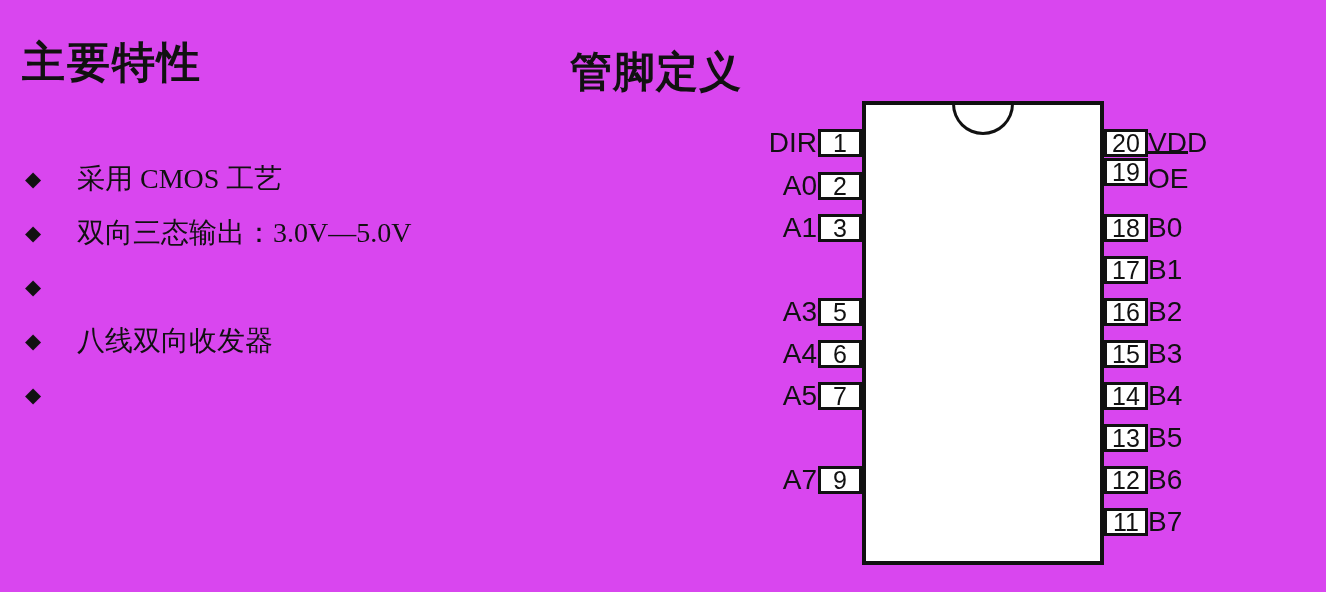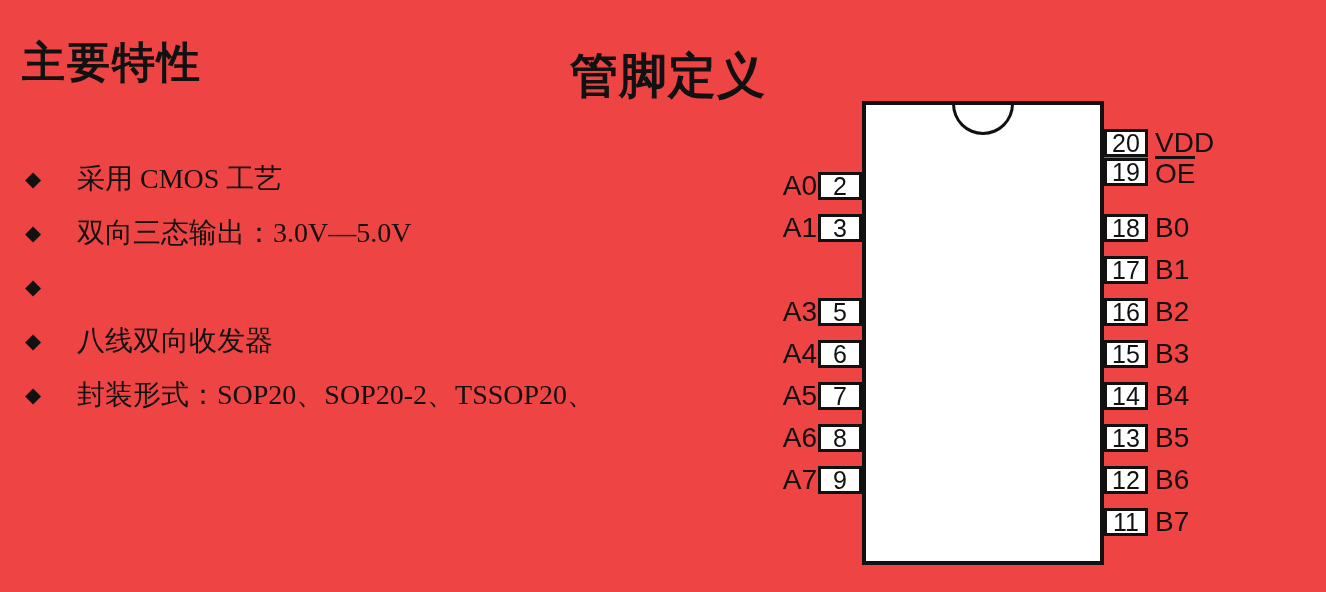--- a/index.html
+++ b/index.html
@@ -1,28 +1,28 @@
 <!DOCTYPE html>
 <html><head>
 <meta charset="utf-8">
 <style>
   * { margin:0; padding:0; box-sizing:border-box; }
   html,body { width:1326px; height:592px; background:#ffffff; overflow:hidden;
               font-family:"Liberation Sans", sans-serif; color:#111111; }
-  .page { position:relative; width:1326px; height:592px; background:#ef4444; }
+  .page { position:relative; width:1326px; height:592px; background:#d946ef; }
 
   
   .features-title {
     position:absolute; left:22px; top:34px;
     font-size:43px; font-weight:bold; letter-spacing:2px;
     font-family:"Liberation Sans", sans-serif;
   }
   .pinout-title {
     position:absolute; left:570px; top:44px;
-    font-size:48px; font-weight:bold; letter-spacing:1px;
+    font-size:42px; font-weight:bold; letter-spacing:1px;
     font-family:"Liberation Sans", sans-serif;
     text-align:right;
   }
   .features-list { position:absolute; left:25px; top:152px; width:560px; }
   .feature-item { display:flex; align-items:center; height:54px; }
   .feature-bullet {
     width:52px; flex:0 0 52px; font-size:21px; line-height:1;
     color:#111; font-family:"DejaVu Sans", sans-serif;
   }
   .feature-text {
@@ -49,22 +49,22 @@
     width:44px; height:28px; flex:0 0 44px;
     border:3px solid #111; display:flex; align-items:center; justify-content:center;
     font-size:25px; line-height:1; background:#fff;
     font-family:"Liberation Sans", sans-serif;
   }
   .pin-label {
     font-size:28px; line-height:1; white-space:nowrap;
     font-family:"Liberation Sans", sans-serif;
   }
   .pin-row.left  .pin-label { margin-right:1px; }
-  .pin-row.right .pin-label { margin-left:7px; }
-  .overline { border-top:3px solid #111; padding-top:1px; display:inline-block; }
+  .pin-row.right .pin-label { }
+  .overline { border-top:3px solid #111; padding-top:11px; display:inline-block; }
 </style>
 </head>
 <body>
 
 <div class="page">
 
   <div class="features-title">主要特性</div>
   <div class="pinout-title">管脚定义</div>
 
   <div class="features-list">
@@ -78,51 +78,50 @@
     </div>
     <div class="feature-item">
       <span class="feature-bullet">◆</span>
     </div>
     <div class="feature-item">
       <span class="feature-bullet">◆</span>
       <span class="feature-text">八线双向收发器</span>
     </div>
     <div class="feature-item">
       <span class="feature-bullet">◆</span>
-      <span class="feature-text">封装形式：SOP20、SOP20-2、TSSOP20、</span>
     </div>
   </div>
 
   <div class="diagram">
     <div class="chip-body"></div>
     <div class="notch"></div>
 
+    <div class="pin-row left" style="top:34px">
+      <span class="pin-label">DIR</span>
+      <span class="pin-box">1</span>
+    </div>
     <div class="pin-row left" style="top:77px">
       <span class="pin-label">A0</span>
       <span class="pin-box">2</span>
     </div>
     <div class="pin-row left" style="top:119px">
       <span class="pin-label">A1</span>
       <span class="pin-box">3</span>
     </div>
     <div class="pin-row left" style="top:203px">
       <span class="pin-label">A3</span>
       <span class="pin-box">5</span>
     </div>
     <div class="pin-row left" style="top:245px">
       <span class="pin-label">A4</span>
       <span class="pin-box">6</span>
     </div>
     <div class="pin-row left" style="top:287px">
       <span class="pin-label">A5</span>
       <span class="pin-box">7</span>
-    </div>
-    <div class="pin-row left" style="top:329px">
-      <span class="pin-label">A6</span>
-      <span class="pin-box">8</span>
     </div>
     <div class="pin-row left" style="top:371px">
       <span class="pin-label">A7</span>
       <span class="pin-box">9</span>
     </div>
 
     <div class="pin-row right" style="top:34px">
       <span class="pin-box">20</span>
       <span class="pin-label">VDD</span>
     </div>

